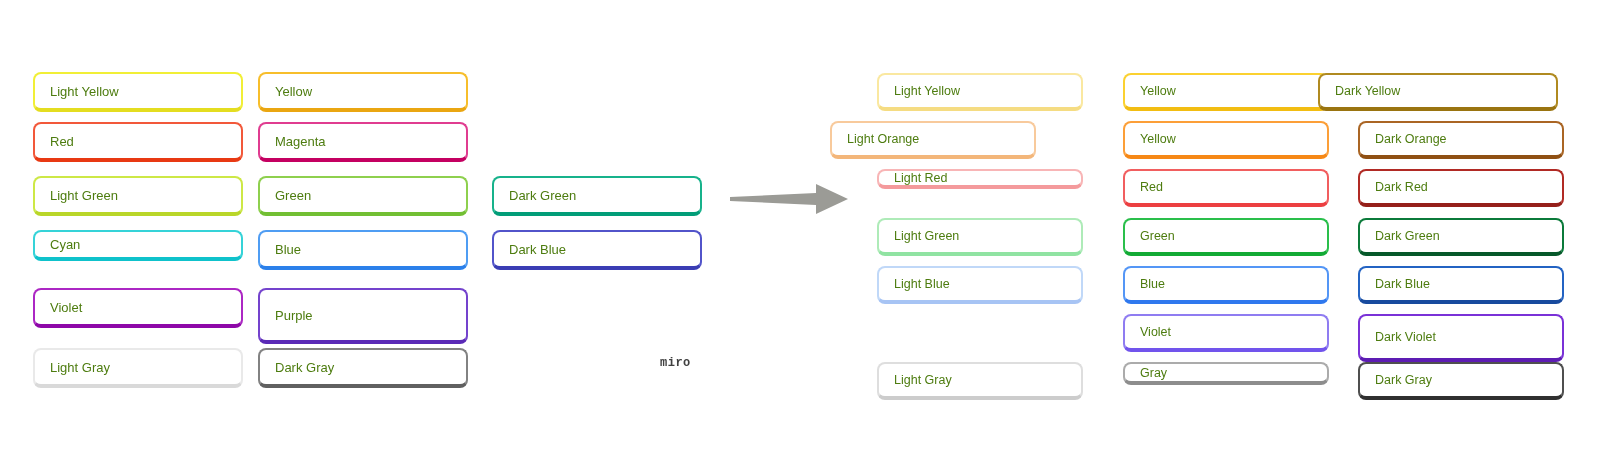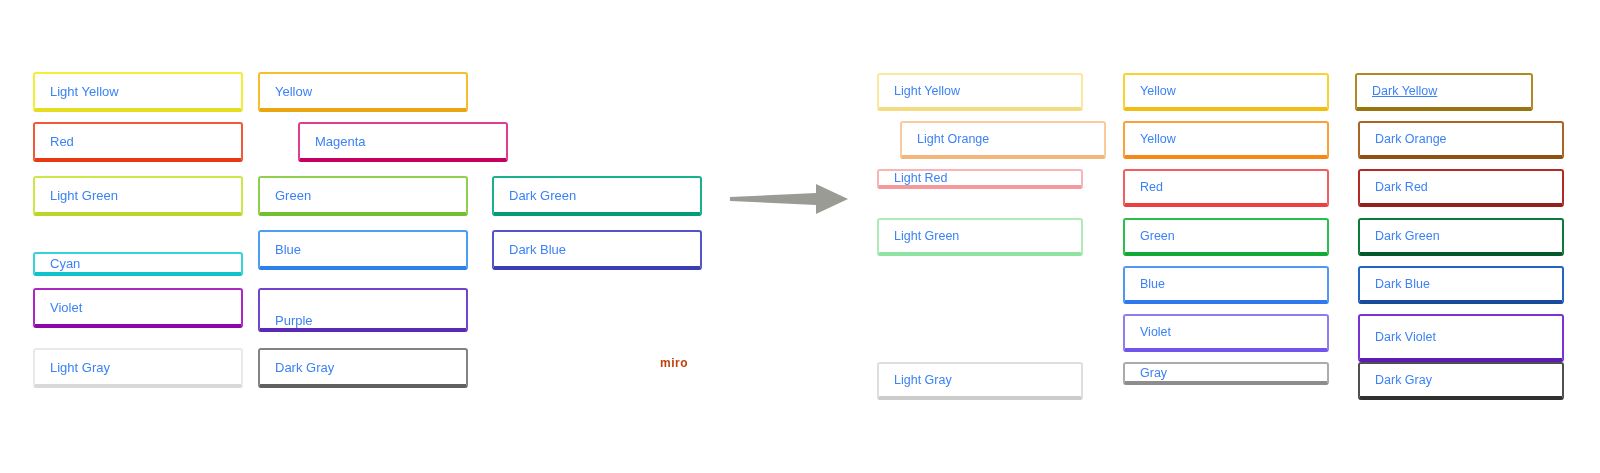--- a/index.html
+++ b/index.html
@@ -11,25 +11,25 @@
     overflow: hidden;
     font-family: "Liberation Sans", "DejaVu Sans", sans-serif;
   }
   .group { position: absolute; inset: 0; }
   .card {
     position: absolute;
     box-sizing: border-box;
     background: #ffffff;
     border: 2px solid var(--c, #ccc);
     border-bottom: 4px solid var(--cd, #aaa);
-    border-radius: 3px;
+    border-radius: 8px;
     display: flex;
     align-items: center;
     padding: 0 15px;
-    color: #3b82f6;
+    color: #4d7c0f;
   }
   .card.left-size  { font-size: 13px; }
   .card.right-size { font-size: 12.5px; }
   .card span { white-space: nowrap; }
   .arrow {
     position: absolute;
     left: 730px;
     top: 183px;
     width: 118px;
     height: 32px;
@@ -53,73 +53,76 @@
   <div id="left-group" class="group">
       <div class="card left-size" style="left: 33px; top: 72px; width: 210px; height: 40px; --c: #f1ef36; --cd: #e4dd20;">
         <span>Light Yellow</span>
       </div>
       <div class="card left-size" style="left: 33px; top: 122px; width: 210px; height: 40px; --c: #f2583a; --cd: #e83913;">
         <span>Red</span>
       </div>
       <div class="card left-size" style="left: 33px; top: 176px; width: 210px; height: 40px; --c: #cde846; --cd: #b9d629;">
         <span>Light Green</span>
       </div>
-      <div class="card left-size" style="left: 33px; top: 230px; width: 210px; height: 24px; margin-top: 22px; --c: #35d3d8; --cd: #0fc2cb;">
+      <div class="card left-size" style="left: 33px; top: 230px; width: 210px; height: 31px; --c: #35d3d8; --cd: #0fc2cb;">
         <span>Cyan</span>
       </div>
       <div class="card left-size" style="left: 33px; top: 288px; width: 210px; height: 40px; --c: #ac27c4; --cd: #8e07a8;">
         <span>Violet</span>
       </div>
       <div class="card left-size" style="left: 33px; top: 348px; width: 210px; height: 40px; --c: #e9e9e9; --cd: #d9d9d9;">
         <span>Light Gray</span>
       </div>
       <div class="card left-size" style="left: 258px; top: 72px; width: 210px; height: 40px; --c: #f7be2b; --cd: #eaa611;">
         <span>Yellow</span>
       </div>
-      <div class="card left-size" style="left: 258px; top: 122px; width: 210px; height: 40px; margin-left: 40px; --c: #e03c90; --cd: #c40061;">
+      <div class="card left-size" style="left: 258px; top: 122px; width: 210px; height: 40px; --c: #e03c90; --cd: #c40061;">
         <span>Magenta</span>
       </div>
       <div class="card left-size" style="left: 258px; top: 176px; width: 210px; height: 40px; --c: #8ed04e; --cd: #72bf33;">
         <span>Green</span>
       </div>
       <div class="card left-size" style="left: 258px; top: 230px; width: 210px; height: 40px; --c: #4f9df3; --cd: #2b80ea;">
         <span>Blue</span>
       </div>
-      <div class="card left-size" style="left: 258px; top: 288px; width: 210px; height: 44px; align-items: flex-end; --c: #7443cd; --cd: #5a2ab6;">
+      <div class="card left-size" style="left: 258px; top: 288px; width: 210px; height: 56px; --c: #7443cd; --cd: #5a2ab6;">
         <span>Purple</span>
       </div>
       <div class="card left-size" style="left: 258px; top: 348px; width: 210px; height: 40px; --c: #828282; --cd: #606060;">
         <span>Dark Gray</span>
       </div>
       <div class="card left-size" style="left: 492px; top: 176px; width: 210px; height: 40px; --c: #17b28b; --cd: #029d78;">
         <span>Dark Green</span>
       </div>
       <div class="card left-size" style="left: 492px; top: 230px; width: 210px; height: 40px; --c: #5254ca; --cd: #3a3db4;">
         <span>Dark Blue</span>
       </div>
     </div>
 
   <svg class="arrow" viewBox="0 0 118 32" xmlns="http://www.w3.org/2000/svg">
     <polygon points="0,14 86,10 86,1 118,16 86,31 86,22 0,18" fill="#9b9b96"></polygon>
   </svg>
 
-  <div class="watermark" style="color: #c2410c;">miro</div>
+  <div class="watermark" style="color: #404040; font-family: Liberation Mono, monospace;">miro</div>
 
   <div id="right-group" class="group">
       <div class="card right-size" style="left: 877px; top: 73px; width: 206px; height: 38px; --c: #fae8a0; --cd: #f5dc82;">
         <span>Light Yellow</span>
       </div>
-      <div class="card right-size" style="left: 900px; top: 121px; width: 206px; height: 38px; --c: #f8ca9c; --cd: #f3b67a;">
+      <div class="card right-size" style="left: 830px; top: 121px; width: 206px; height: 38px; --c: #f8ca9c; --cd: #f3b67a;">
         <span>Light Orange</span>
       </div>
       <div class="card right-size" style="left: 877px; top: 169px; width: 206px; height: 20px; --c: #f8b5b6; --cd: #f49a9c;">
         <span>Light Red</span>
       </div>
       <div class="card right-size" style="left: 877px; top: 218px; width: 206px; height: 38px; --c: #aeebb8; --cd: #90e3a2;">
         <span>Light Green</span>
+      </div>
+      <div class="card right-size" style="left: 877px; top: 266px; width: 206px; height: 38px; --c: #c0d8f8; --cd: #a7c4f4;">
+        <span>Light Blue</span>
       </div>
       <div class="card right-size" style="left: 877px; top: 362px; width: 206px; height: 38px; --c: #dedede; --cd: #cccccc;">
         <span>Light Gray</span>
       </div>
       <div class="card right-size" style="left: 1123px; top: 73px; width: 206px; height: 38px; --c: #fbd130; --cd: #f2bd12;">
         <span>Yellow</span>
       </div>
       <div class="card right-size" style="left: 1123px; top: 121px; width: 206px; height: 38px; --c: #fc9f38; --cd: #f68816;">
         <span>Yellow</span>
       </div>
@@ -131,21 +134,21 @@
       </div>
       <div class="card right-size" style="left: 1123px; top: 266px; width: 206px; height: 38px; --c: #5496f6; --cd: #2f78ee;">
         <span>Blue</span>
       </div>
       <div class="card right-size" style="left: 1123px; top: 314px; width: 206px; height: 38px; --c: #8f7cf1; --cd: #7154ec;">
         <span>Violet</span>
       </div>
       <div class="card right-size" style="left: 1123px; top: 362px; width: 206px; height: 23px; --c: #ababab; --cd: #8d8d8d;">
         <span>Gray</span>
       </div>
-      <div class="card right-size" style="left: 1355px; top: 73px; width: 178px; height: 38px; text-decoration: underline; --c: #b08a20; --cd: #9a7410;">
+      <div class="card right-size" style="left: 1318px; top: 73px; width: 240px; height: 38px; --c: #b08a20; --cd: #9a7410;">
         <span>Dark Yellow</span>
       </div>
       <div class="card right-size" style="left: 1358px; top: 121px; width: 206px; height: 38px; --c: #aa6524; --cd: #8f5013;">
         <span>Dark Orange</span>
       </div>
       <div class="card right-size" style="left: 1358px; top: 169px; width: 206px; height: 38px; --c: #b12a24; --cd: #951f1a;">
         <span>Dark Red</span>
       </div>
       <div class="card right-size" style="left: 1358px; top: 218px; width: 206px; height: 38px; --c: #0b7a3a; --cd: #06582a;">
         <span>Dark Green</span>

